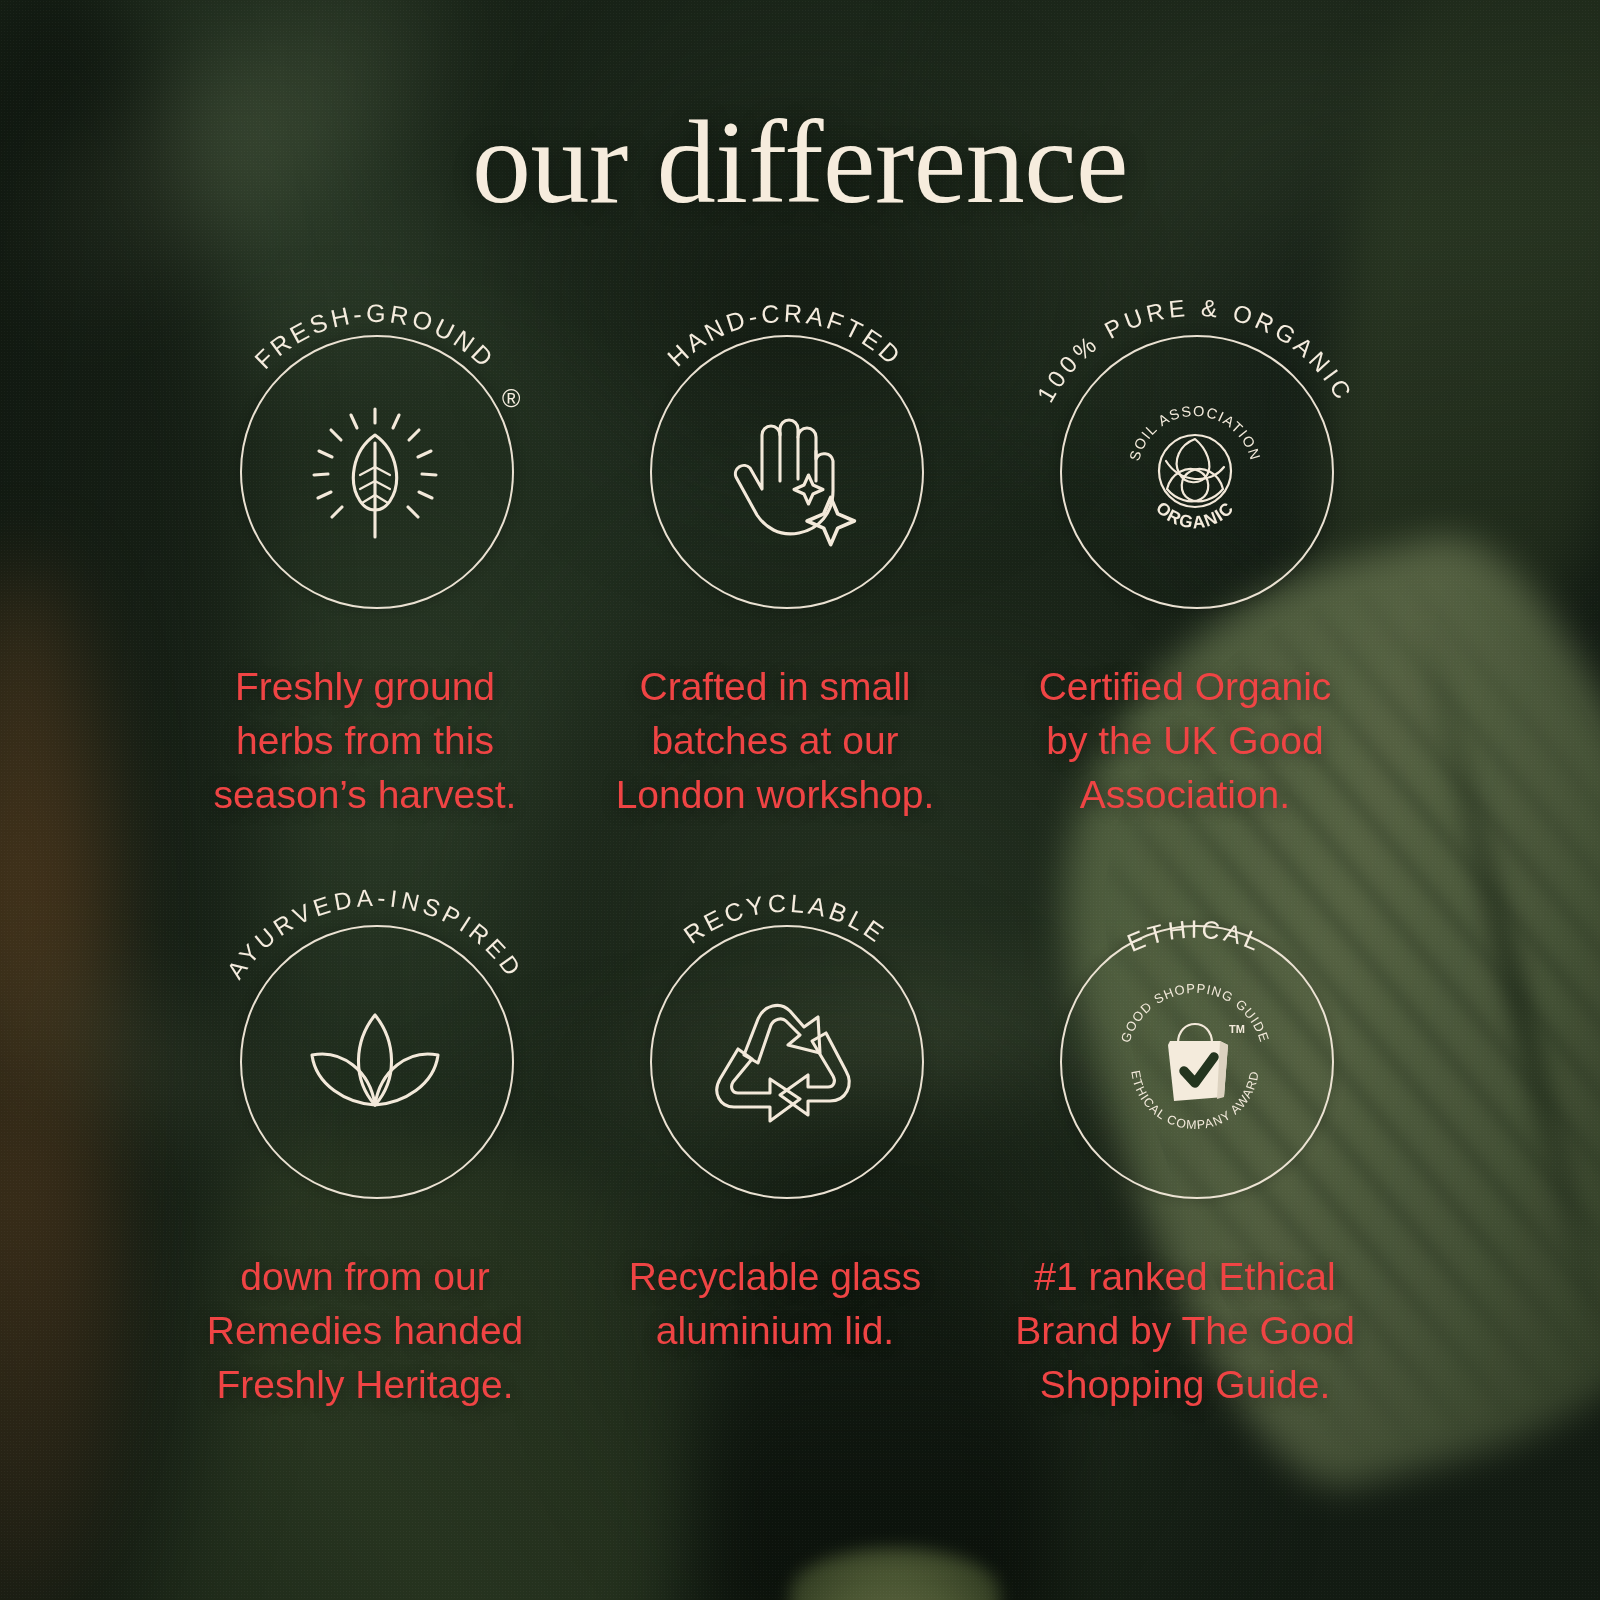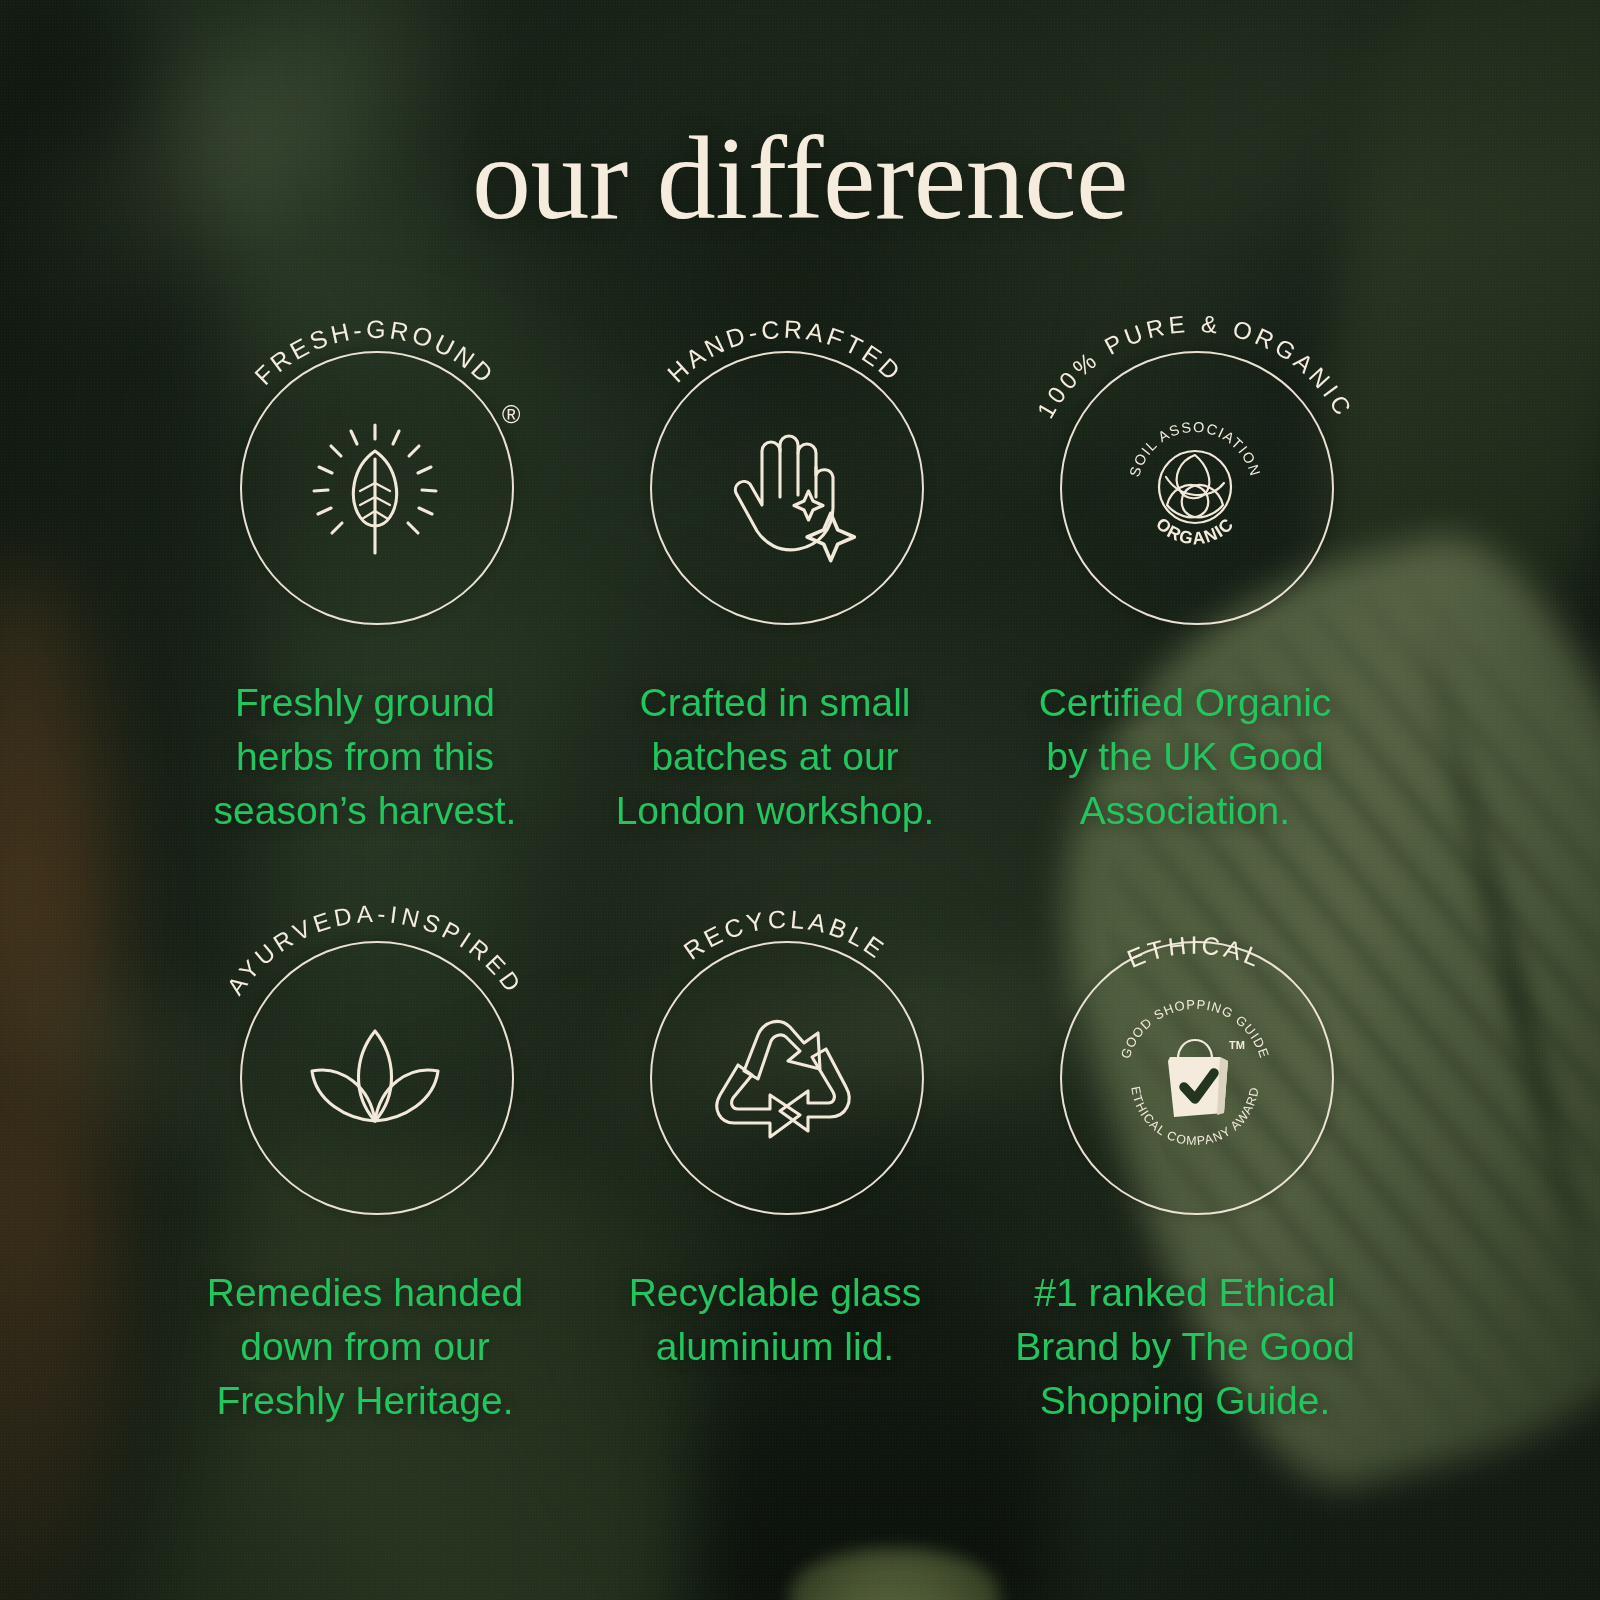--- a/index.html
+++ b/index.html
@@ -115,21 +115,21 @@
       background:linear-gradient(90deg,rgba(140,160,110,0),rgba(158,176,126,.6),rgba(140,160,110,0));}
   .s3{left:-60px;top:1000px;width:420px;height:120px;transform:rotate(28deg);
       background:linear-gradient(90deg,rgba(120,140,95,0),rgba(150,168,118,.55),rgba(120,140,95,0));}
   .grain{position:absolute;inset:0;opacity:.10;pointer-events:none;
      background-image:radial-gradient(rgba(255,255,255,.35) .6px, transparent .7px);
      background-size:3px 3px;}
   .overlay-dark{position:absolute;inset:0;
      background:radial-gradient(ellipse 1250px 1100px at 50% 45%, rgba(8,14,8,.14) 0%, rgba(8,14,8,.46) 100%);}
 
   
-  .content{position:absolute;inset:0;margin-top:16px;}
+  .content{position:absolute;inset:0;}
 
   .title{
     position:absolute;top:104px;left:0;width:1600px;text-align:center;
     font-family:"Liberation Serif", serif;
     font-size:118px;line-height:1;color:#f6ecdd;font-weight:400;
     letter-spacing:-0.5px;
     text-shadow:0 2px 22px rgba(0,0,0,.40);
   }
 
   .badge{position:absolute;width:340px;height:340px;}
@@ -147,21 +147,21 @@
   .icon{position:absolute;left:85px;top:85px;width:170px;height:170px;}
   .icon svg{width:100%;height:100%;display:block;overflow:visible;}
   .stroke{fill:none;stroke:#f3e9da;stroke-width:3.1;stroke-linecap:round;stroke-linejoin:round;}
   .stroke-thin{fill:none;stroke:#f3e9da;stroke-width:2.2;stroke-linecap:round;stroke-linejoin:round;}
   .fillcream{fill:#f4ebdc;}
   .inner-txt{fill:#f4ebdc;font-family:"Liberation Sans", sans-serif;}
 
   .caption{
     position:absolute;width:380px;text-align:center;
     font-family:"Liberation Sans", sans-serif;
-    color:#22c55e;font-size:39px;line-height:1.38;font-weight:400;
+    color:#ef4444;font-size:39px;line-height:1.38;font-weight:400;
     text-shadow:0 2px 16px rgba(0,0,0,.42);
   }
 
   
   .c1{left:205px;} .c2{left:615px;} .c3{left:1025px;}
   .r1{top:300px;}  .r2{top:890px;}
   .capr1{top:660px;} .capr2{top:1250px;}
   .capc1{left:175px;} .capc2{left:585px;} .capc3{left:995px;}
 </style>
 </head>
@@ -370,22 +370,22 @@
           <path class="stroke-thin" stroke-width="2.0" d="M68 68 c0 -12 8 -19 17 -19 c9 0 17 7 17 19"></path>
           <path class="fillcream" d="M60 66 L110 66 L118 70 L114 122 L64 126 L58 70 Z"></path>
           <path d="M110 66 L118 70 L114 122 L107 124 L110 66 Z" fill="#dcd2c0"></path>
           <path fill="none" stroke="#24351f" stroke-width="9.5" stroke-linecap="round" stroke-linejoin="round" d="M74 96 L85 108 L104 82"></path>
           <text class="inner-txt" x="119" y="58" font-size="11" font-weight="bold">TM</text>
         </svg>
       </div>
     </div>
 
     <div class="caption capc1 capr2">
+      <div>down from our</div>
       <div>Remedies handed</div>
-      <div>down from our</div>
       <div>Freshly Heritage.</div>
     </div>
     <div class="caption capc2 capr2">
       <div>Recyclable glass</div>
       <div>aluminium lid.</div>
     </div>
     <div class="caption capc3 capr2">
       <div>#1 ranked Ethical</div>
       <div>Brand by The Good</div>
       <div>Shopping Guide.</div>

